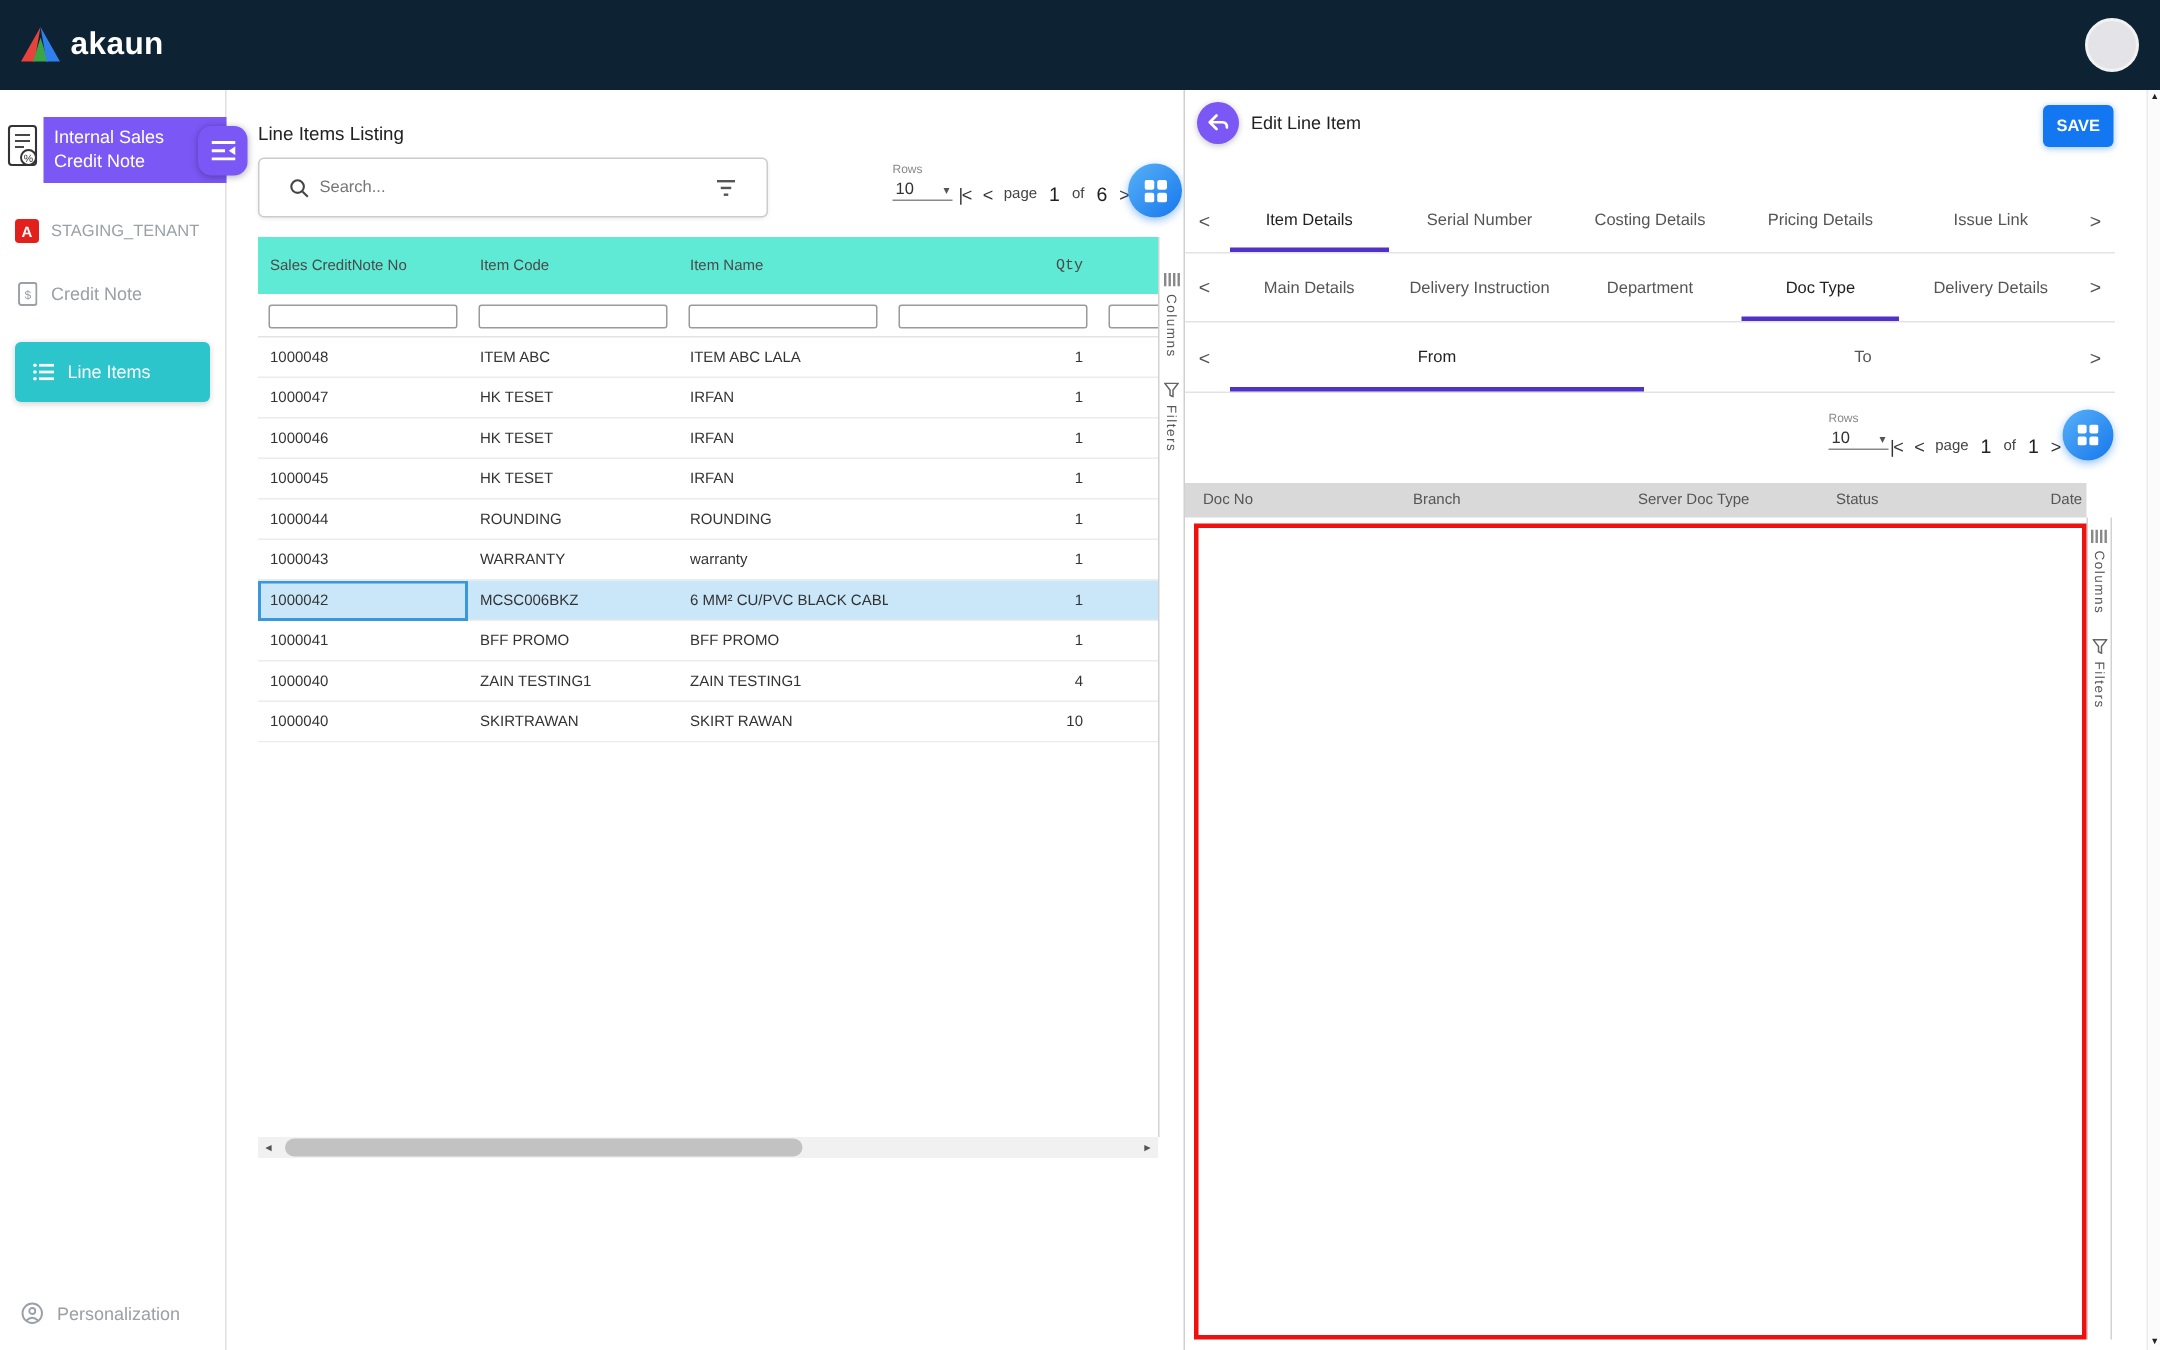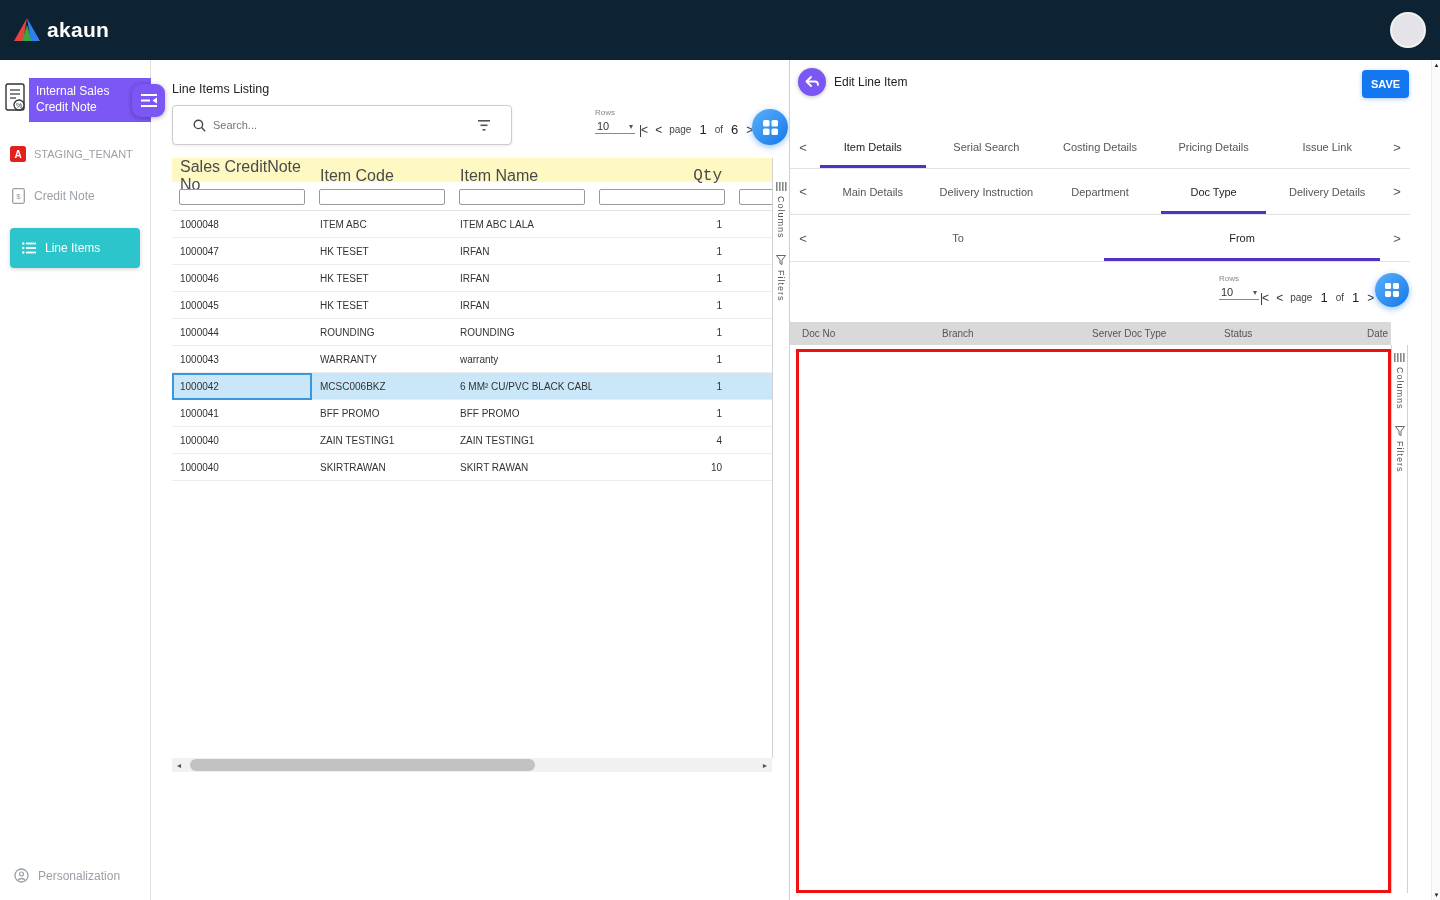--- a/index.html
+++ b/index.html
@@ -52,21 +52,21 @@
   .pg-word { font-size:10px; color:#444; }
   .pg-num { font-size:13px; color:#222; }
   .mid .pager { left:487px; top:62px; }
   .grid-btn { position:absolute; width:36px; height:36px; border-radius:50%;
     background:linear-gradient(135deg,#58b1f8,#1677ec); display:flex; align-items:center;
     justify-content:center; box-shadow:0 2px 6px rgba(23,119,236,.45); cursor:pointer; }
   .mid .grid-btn { left:600px; top:49px; }
 
   .ltable { position:absolute; left:20px; top:98px; width:600px; overflow:hidden; }
   .lrow { display:grid; grid-template-columns:140px 140px 140px 140px 120px; width:640px; }
-  .lhead { background:#fef9c3; height:24px; align-items:center; font-size:16px; color:#4a4a4a; }
+  .lhead { background:#5eead4; height:38px; align-items:center; font-size:10px; color:#4a4a4a; }
   .lhead > div { padding-left:8px; }
   .lhead .h-qty { text-align:right; padding-right:10px;font-family:Liberation Mono, monospace; }
   .fltr { height:29px; align-items:center; border-bottom:1px solid #e3e3e3; }
   .fltr input { width:calc(100% - 14px); margin-left:7px; height:16px; border:1px solid #9a9a9a;
     border-radius:2px; outline:none; font-size:10px; padding:0 3px; }
   .trow { height:27px; align-items:center; border-bottom:1px solid #ececec; font-size:10px;
     color:#333; cursor:pointer; }
   .trow > div { padding-left:8px; overflow:hidden; white-space:nowrap; }
   .trow .c-qty { text-align:right; padding-right:10px; }
   .trow.sel { background:#c9e7f8; }
@@ -368,21 +368,21 @@
       <path d="M2 5.5 H10 Q13 5.5 13 9" fill="none" stroke="#fff" stroke-width="1.8" stroke-linecap="round"></path>
     </svg>
   </div>
   <div class="edit-title">Edit Line Item</div>
   <button class="save-btn">SAVE</button>
 
   <div class="tabrow tabrow1">
     <span class="tab-chev">&lt;</span>
     <div class="tabset">
       <div class="tab active">Item Details</div>
-      <div class="tab">Serial Search</div>
+      <div class="tab">Serial Number</div>
       <div class="tab">Costing Details</div>
       <div class="tab">Pricing Details</div>
       <div class="tab">Issue Link</div>
     </div>
     <span class="tab-chev">&gt;</span>
   </div>
 
   <div class="tabrow tabrow2">
     <span class="tab-chev">&lt;</span>
     <div class="tabset">
@@ -391,22 +391,22 @@
       <div class="tab">Department</div>
       <div class="tab active">Doc Type</div>
       <div class="tab">Delivery Details</div>
     </div>
     <span class="tab-chev">&gt;</span>
   </div>
 
   <div class="tabrow tabrow3">
     <span class="tab-chev">&lt;</span>
     <div class="tabset">
+      <div class="tab active">From</div>
       <div class="tab">To</div>
-      <div class="tab active">From</div>
     </div>
     <span class="tab-chev">&gt;</span>
   </div>
 
   <div class="rows-group" style="position:absolute;">
     <div class="rows-label">Rows</div>
     <div class="rows-select">
       <span>10</span>
       <span class="caret">▾</span>
     </div>

